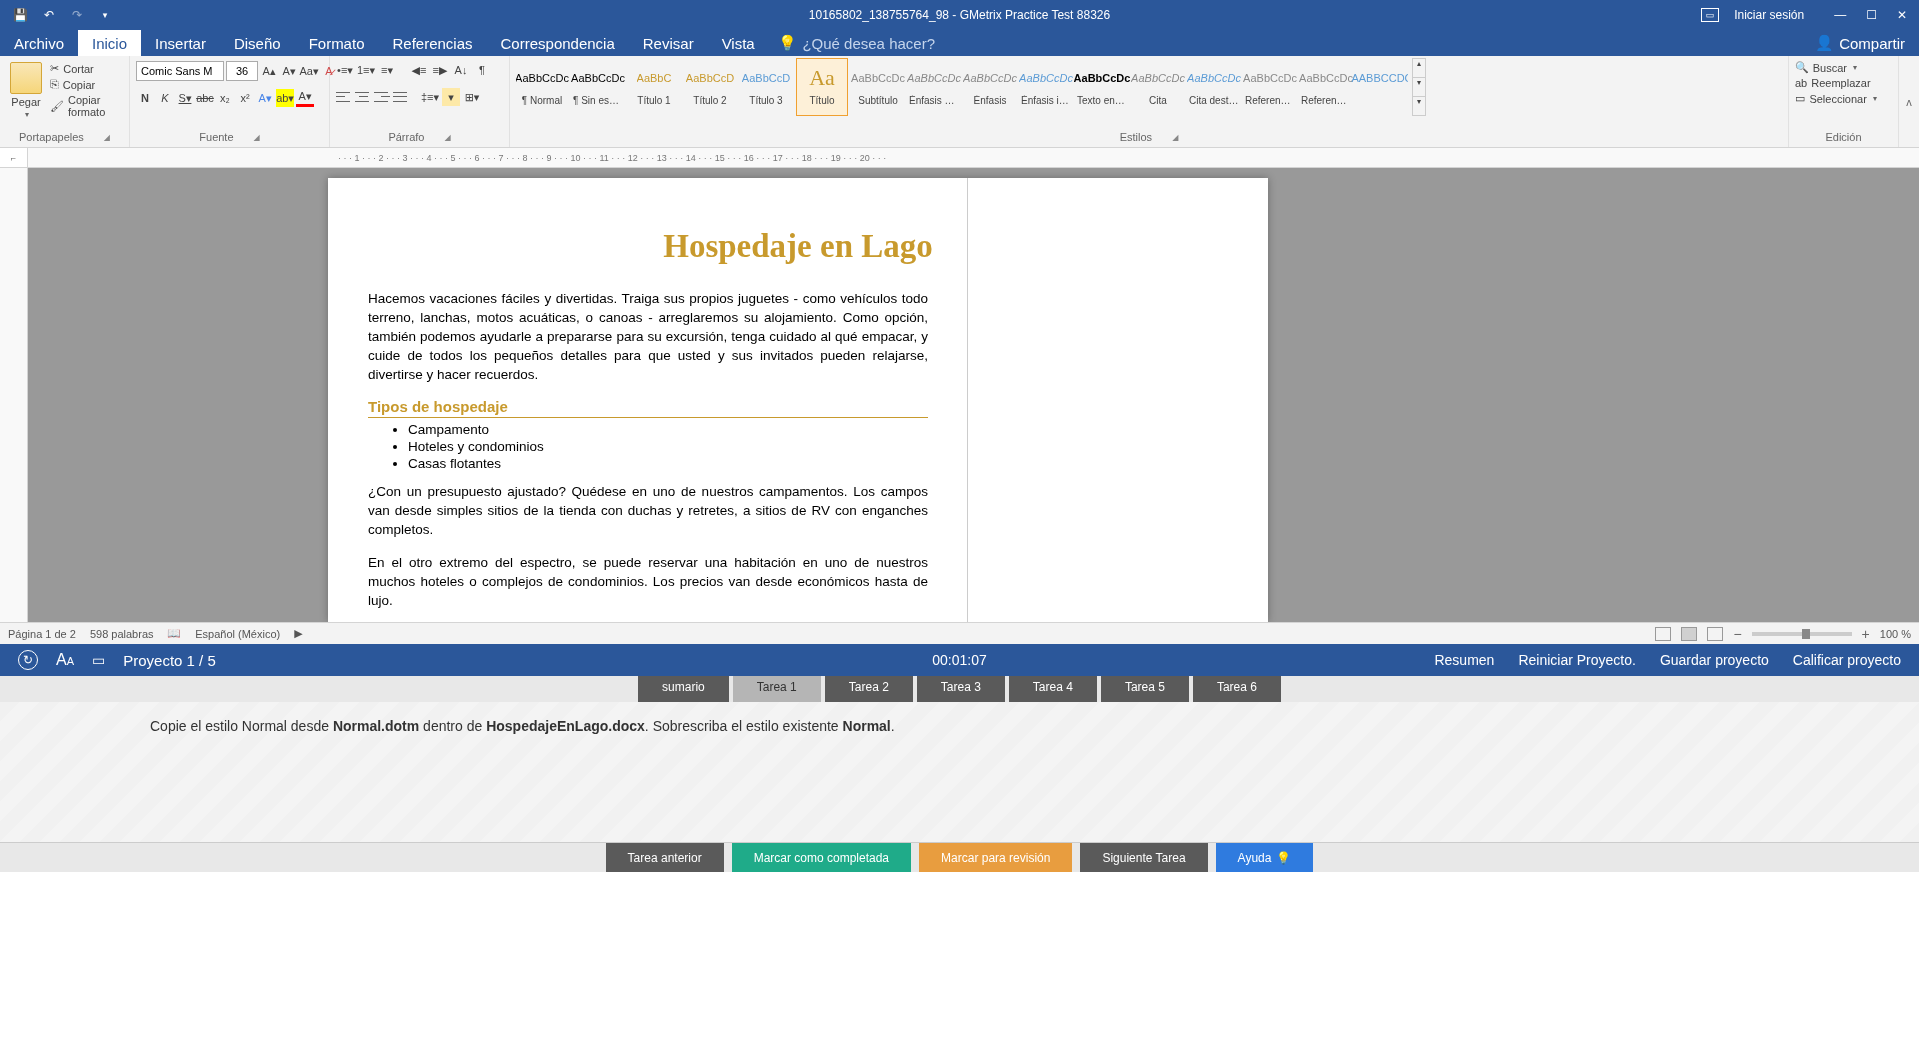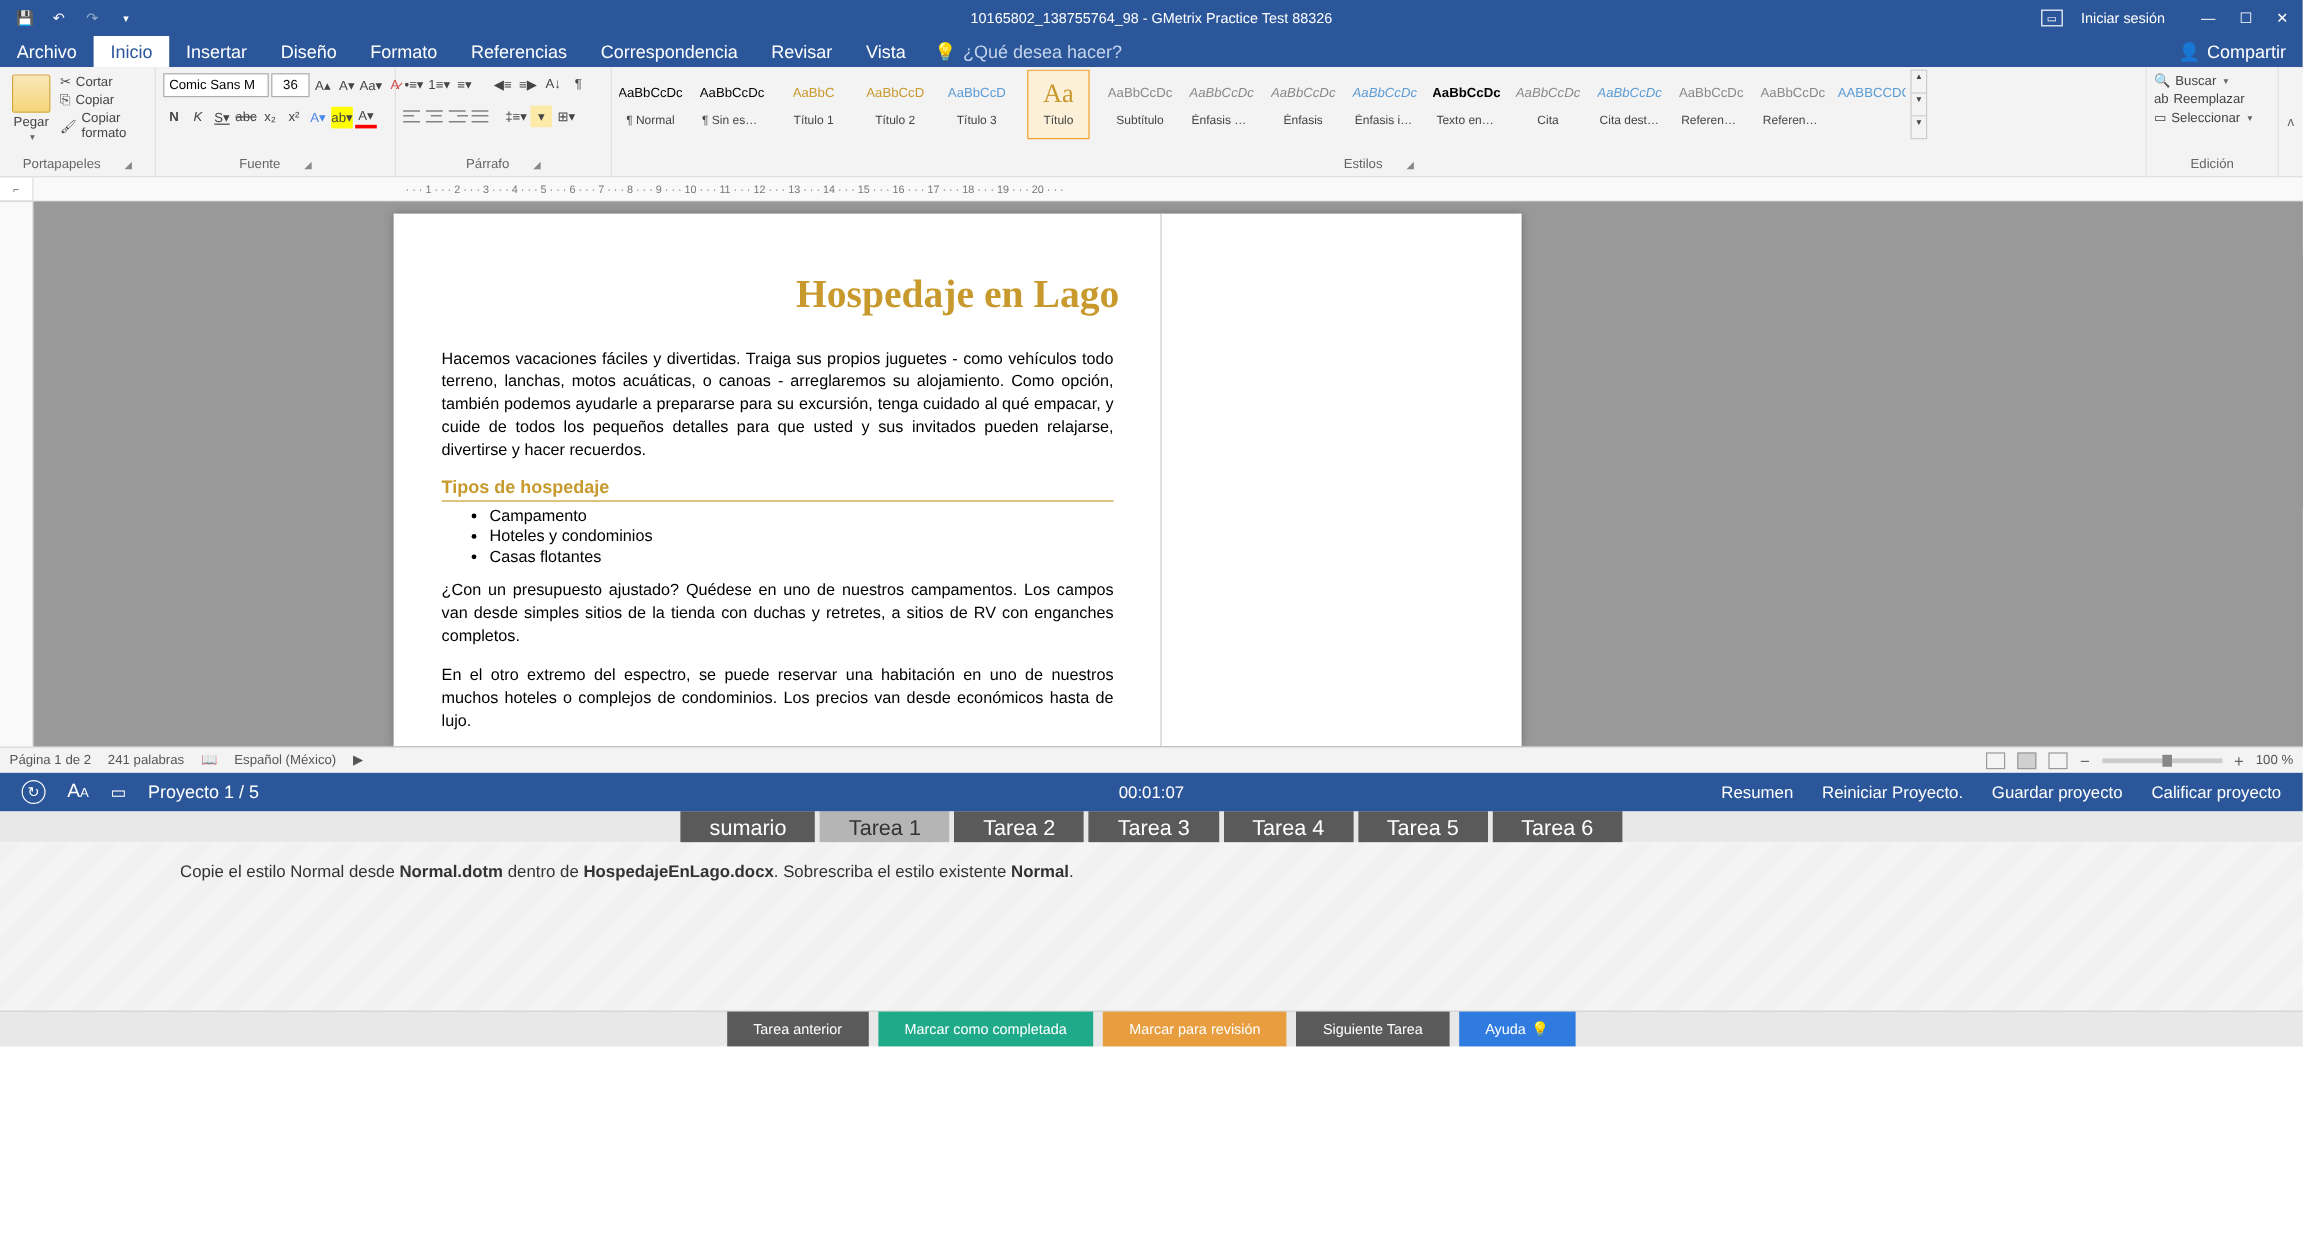--- a/index.html
+++ b/index.html
@@ -33,21 +33,21 @@
 .font-row2{display:flex;gap:2px;align-items:center;margin-top:8px;}
 .bold{font-weight:bold;}
 .ital{font-style:italic;}
 .under{text-decoration:underline;}
 .strike{text-decoration:line-through;}
 .para-group{width:180px;}
 .para-row{display:flex;gap:3px;align-items:center;padding-top:3px;}
 .align-ico{width:16px;height:14px;display:flex;flex-direction:column;justify-content:space-around;}
 .align-ico span{height:1px;background:#666;}
 .styles-group{flex:1;}
-.styles-gallery{display:flex;gap:16px;height:60px;overflow:hidden;justify-content:space-between;}
+.styles-gallery{display:flex;gap:4px;height:60px;overflow:hidden;justify-content:space-between;}
 .style-item{width:52px;height:58px;border:1px solid transparent;display:flex;flex-direction:column;align-items:center;cursor:pointer;padding:2px;}
 .style-item.selected{border:1px solid #f0a030;background:#fdf0d8;}
 .style-preview{font-size:11px;height:34px;display:flex;align-items:center;overflow:hidden;white-space:nowrap;}
 .style-label{font-size:10px;color:#444;white-space:nowrap;overflow:hidden;text-overflow:ellipsis;max-width:50px;}
 .editing-group{width:110px;}
 .edit-col{display:flex;flex-direction:column;gap:3px;padding-top:3px;}
 .edit-row{display:flex;align-items:center;gap:4px;font-size:11px;cursor:pointer;}
 .collapse-arrow{width:20px;display:flex;align-items:center;justify-content:center;font-size:11px;color:#666;}
 .ruler-area{background:#fff;height:20px;display:flex;border-bottom:1px solid #d4d4d4;font-size:9px;color:#666;}
 .ruler-corner{width:28px;border-right:1px solid #d4d4d4;display:flex;align-items:center;justify-content:center;}
@@ -69,21 +69,21 @@
 .zoom-thumb{position:absolute;left:50%;top:-3px;width:8px;height:10px;background:#888;}
 .zoom-btn{cursor:pointer;font-size:14px;color:#666;}
 .view-ico{width:16px;height:14px;border:1px solid #999;cursor:pointer;}
 .gmetrix-bar{background:#2b579a;height:32px;display:flex;align-items:center;color:#fff;font-size:14px;padding:0 18px;gap:18px;}
 .gm-icon{width:20px;height:20px;display:flex;align-items:center;justify-content:center;border:1px solid #fff;border-radius:50%;font-size:12px;}
 .gm-project{font-size:15px;}
 .gm-timer{position:absolute;left:50%;transform:translateX(-50%);font-size:14px;}
 .gm-right{margin-left:auto;display:flex;gap:24px;font-size:14px;}
 .gm-right span{cursor:pointer;}
 .task-tabs{background:#e8e8e8;height:26px;display:flex;justify-content:center;gap:4px;align-items:stretch;}
-.task-tab{padding:4px 24px;background:#5a5a5a;color:#fff;font-size:18px;cursor:pointer;}
+.task-tab{padding:4px 24px;background:#5a5a5a;color:#fff;font-size:12px;cursor:pointer;}
 .task-tab.active{background:#b5b5b5;color:#333;}
 .task-body{background:#f4f4f4;padding:16px 150px;font-size:14px;color:#333;height:140px;position:relative;}
 .task-body::before{content:"";position:absolute;inset:0;background:linear-gradient(135deg,rgba(0,0,0,0.01) 25%,transparent 25%,transparent 50%,rgba(0,0,0,0.01) 50%,rgba(0,0,0,0.01) 75%,transparent 75%);background-size:40px 40px;pointer-events:none;}
 .action-bar{background:#e8e8e8;height:30px;display:flex;justify-content:center;gap:8px;align-items:stretch;border-top:1px solid #ccc;}
 .action-btn{padding:6px 22px;color:#fff;font-size:12px;cursor:pointer;display:flex;align-items:center;gap:5px;}
 .ab-gray{background:#5a5a5a;}
 .ab-green{background:#1fab89;}
 .ab-orange{background:#e89d3f;}
 .ab-blue{background:#2f7bdf;}
 .dropdown-arrow{font-size:8px;color:#666;margin-left:2px;}
@@ -363,21 +363,21 @@
         </ul>
       <p class="doc-p">¿Con un presupuesto ajustado? Quédese en uno de nuestros campamentos. Los campos van desde simples sitios de la tienda con duchas y retretes, a sitios de RV con enganches completos.</p>
       <p class="doc-p">En el otro extremo del espectro, se puede reservar una habitación en uno de nuestros muchos hoteles o complejos de condominios. Los precios van desde económicos hasta de lujo.</p>
 
     </div>
   </div>
 </div>
 
 <div class="statusbar">
   <span>Página 1 de 2</span>
-  <span>241 palabras</span>
+  <span>598 palabras</span>
   <span>📖</span>
   <span>Español (México)</span>
   <span>▶</span>
   <div class="status-right">
     <span class="view-ico"></span>
     <span class="view-ico" style="background:#d0d0d0"></span>
     <span class="view-ico"></span>
     <span class="zoom-btn">−</span>
     <div class="zoom-slider">
         <div class="zoom-thumb"></div>

